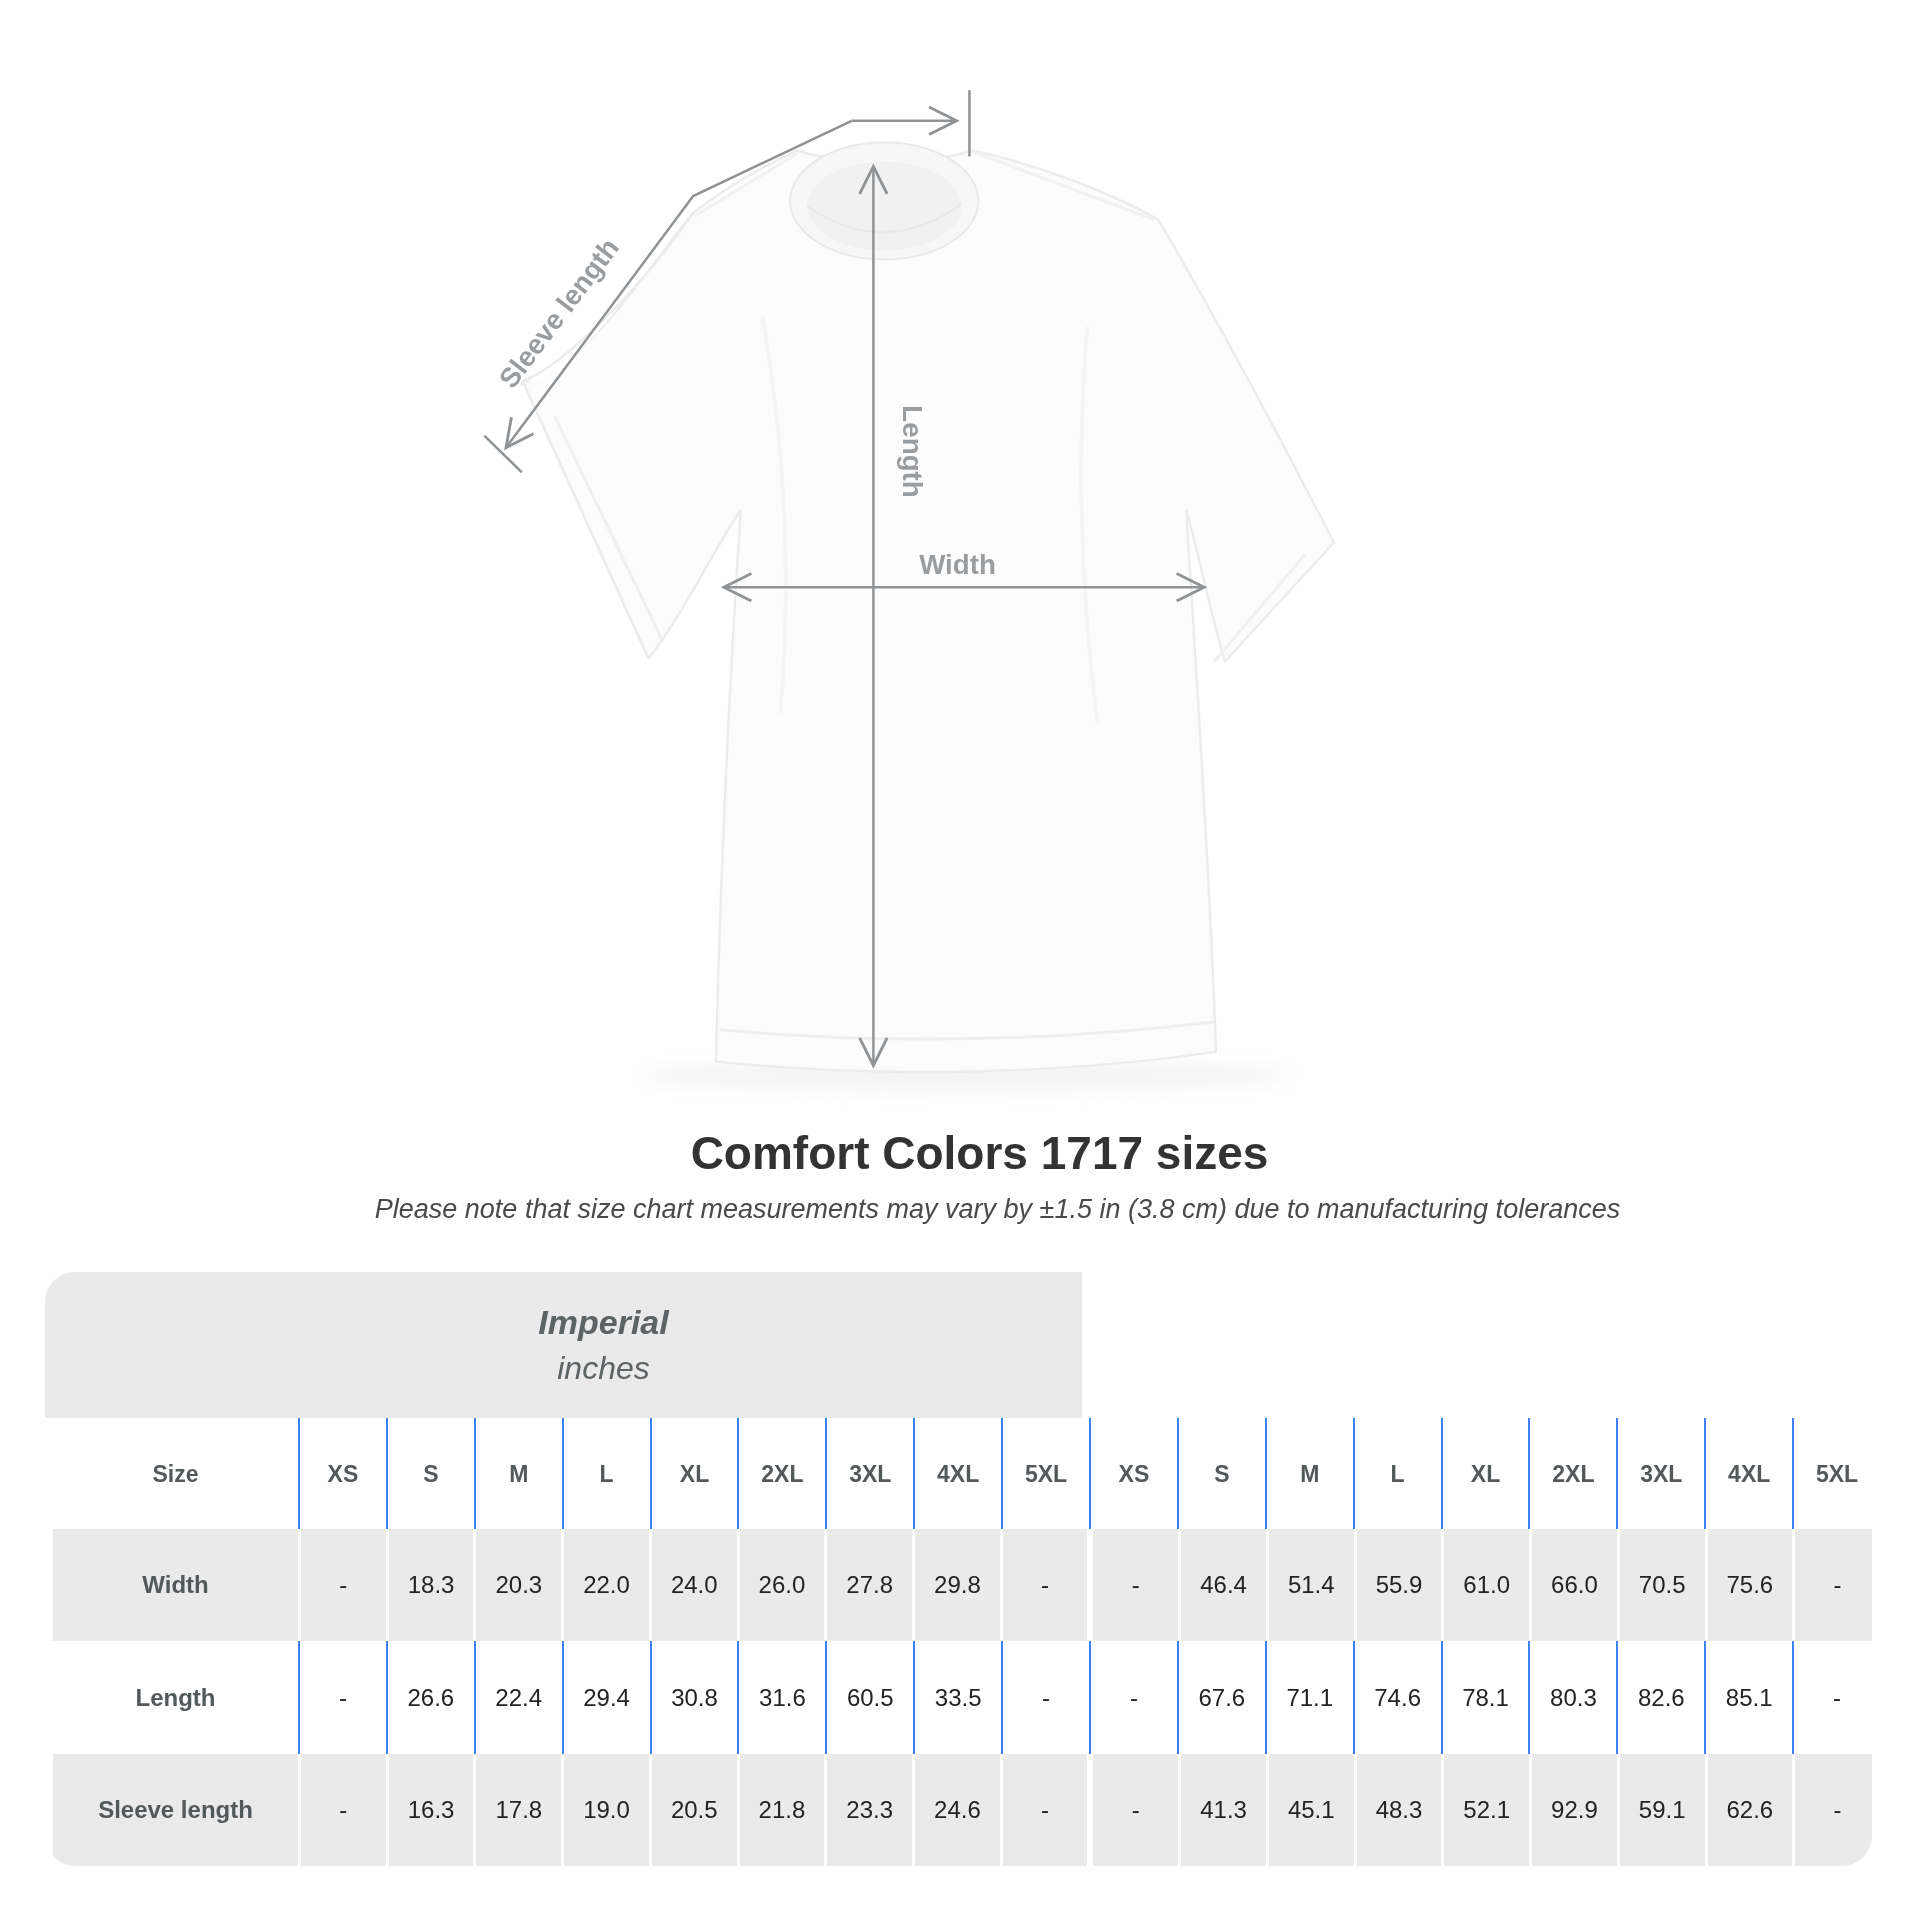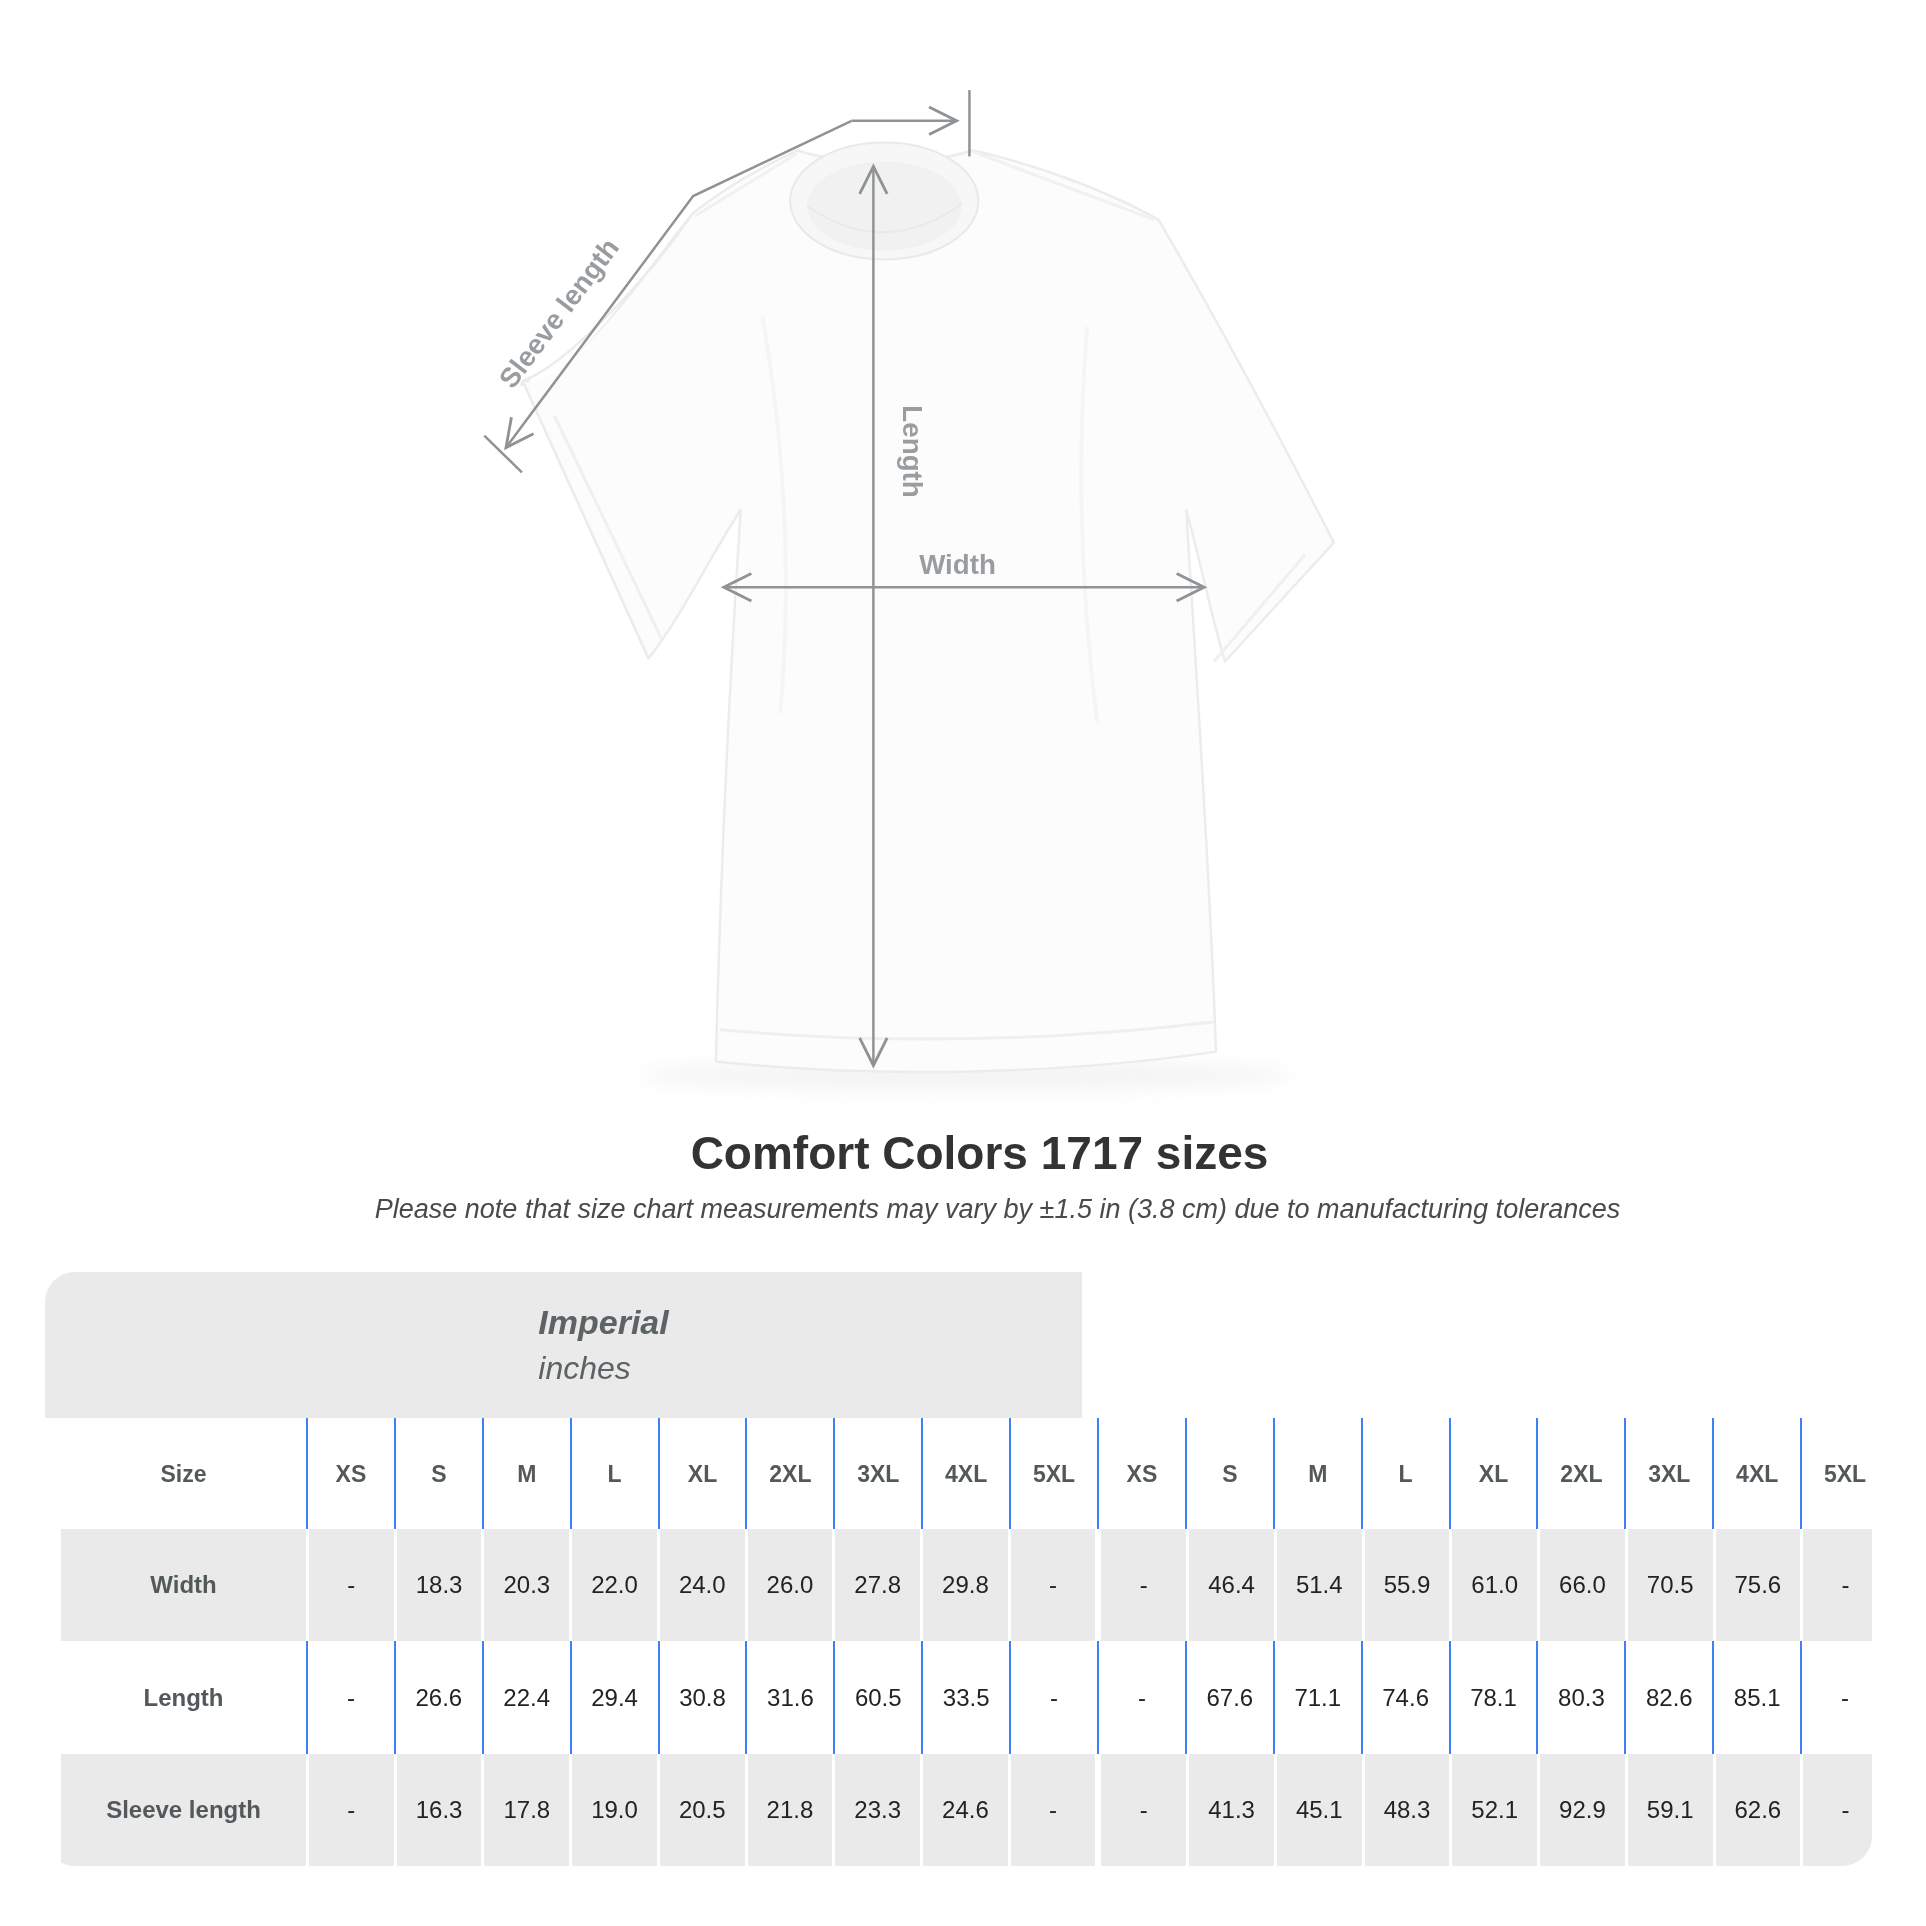--- a/index.html
+++ b/index.html
@@ -10,24 +10,24 @@
               font-size:46px;font-weight:700;color:#333333;line-height:48px;margin-left:16px;}
   .page-subtitle{position:absolute;left:0;top:1194px;width:100%;text-align:center;
                  font-style:italic;font-size:27px;color:#4a4a4a;margin-left:34px;}
   .tbl{position:absolute;left:45px;top:1272px;width:1827px;height:594px;
        border-radius:30px;overflow:hidden;background:#ffffff;}
   .band{position:absolute;top:0;height:146px;background:#eaeaea;display:flex;
         flex-direction:column;align-items:center;justify-content:center;}
   .band-imperial{left:0;width:1037px;}
   .band-metric{left:1042px;width:784px;}
   .band-imperial .band-inner{transform:translateX(40px);}
-  .band-inner{display:flex;flex-direction:column;align-items:flex-start;gap:8px;}
+  .band-inner{display:flex;flex-direction:column;align-items:center;gap:8px;}
   .band-label{font-size:34px;font-weight:700;font-style:italic;color:#5d6265;}
   .band-sub{font-size:32px;font-style:italic;color:#5d6265;}
-  .trow{position:absolute;left:16px;width:1827px;display:flex;align-items:stretch;}
+  .trow{position:absolute;left:8px;width:1827px;display:flex;align-items:stretch;}
   .row-head{top:146px;height:112px;background:#ffffff;}
   .row-0{top:257px;height:112px;}
   .row-1{top:369px;height:113px;}
   .row-2{top:482px;height:112px;}
   .row-gray .cell{background:#eaeaea;}
   .cell{display:flex;align-items:center;justify-content:center;box-sizing:border-box;}
   .cell-size{width:245px;flex:0 0 245px;}
   .cell-data{flex:1 1 0;}
   .row-head .cell-data, .row-white .cell-data{border-left:2px solid #3b82f6;}
   .row-gray .cell-data{border-left:3px solid #ffffff;}

